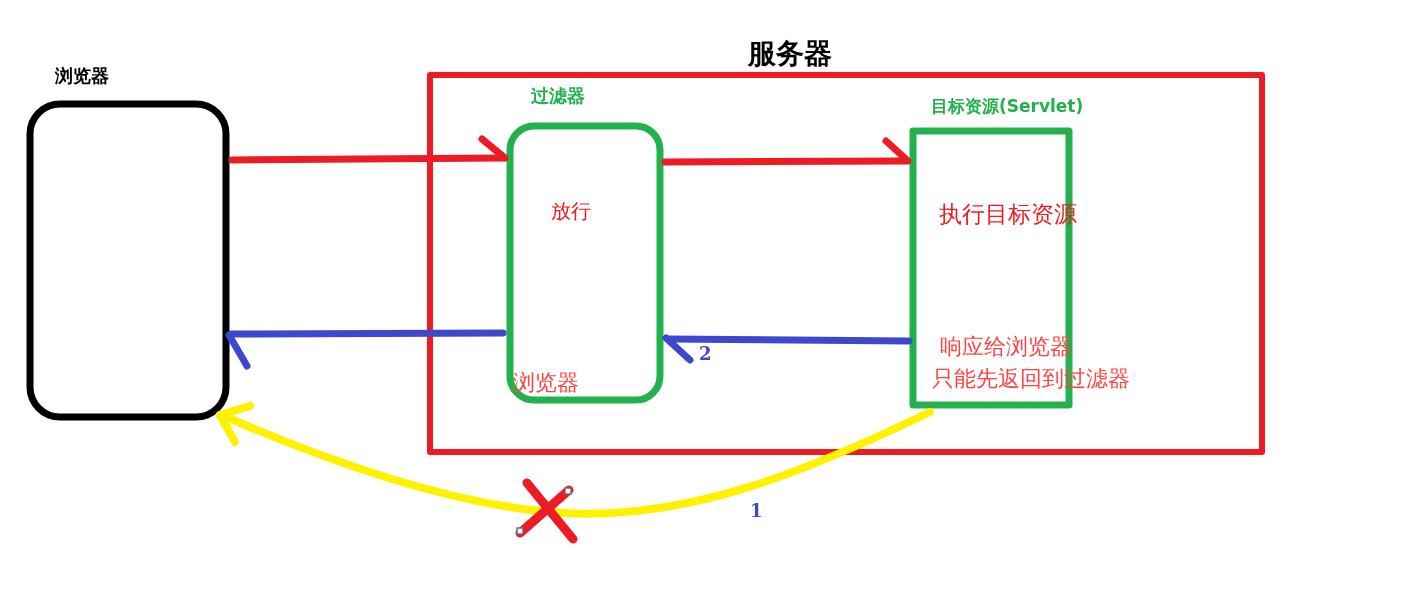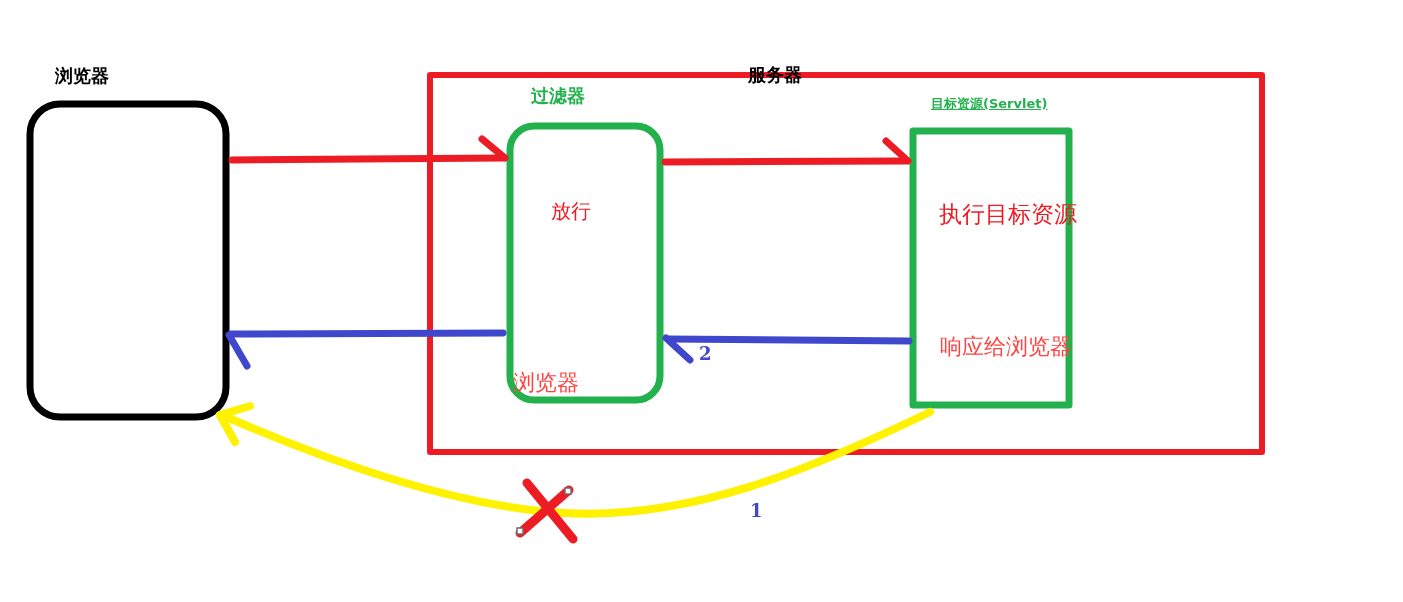--- a/index.html
+++ b/index.html
@@ -69,34 +69,35 @@
     <g>
       <line x1="527" y1="483" x2="573" y2="539" class="shape stroke-red" stroke-width="9"></line>
       <line x1="520" y1="533" x2="569" y2="490" class="shape stroke-red" stroke-width="9"></line>
       <rect x="565" y="488" width="6" height="6" class="handle"></rect>
       <rect x="517" y="528" width="6" height="6" class="handle"></rect>
     </g>
   </svg>
 
   <div class="lbl black-bold" style="left:55px;top:66px;font-size:18px;">浏览器</div>
 
-  <div class="lbl black-bold" style="left:748px;top:38px;font-size:18px;margin-top:27px;">服务器</div>
+  <div class="lbl black-bold" style="left:748px;top:38px;font-size:28px;">服务器</div>
 
   <div class="lbl green-bold" style="left:531px;top:86px;font-size:18px;">过滤器</div>
 
-  <div class="lbl green-bold" style="left:931px;top:97px;font-size:13px;text-decoration:underline;">目标资源(Servlet)</div>
+  <div class="lbl green-bold" style="left:931px;top:97px;font-size:17px;">目标资源(Servlet)</div>
 
 
   <div class="lbl red-bold" style="left:551px;top:200px;font-size:20px;">放行</div>
 
   <div class="lbl red-bold" style="left:939px;top:201px;font-size:23px;">执行目标资源</div>
 
 
   <div class="lbl red-light" style="left:513px;top:370px;font-size:22px;">浏览器</div>
 
   <div class="lbl red-light" style="left:923px;top:334px;font-size:22px;margin-left:17px;">响应给浏览器</div>
 
+  <div class="lbl red-light" style="left:932px;top:366px;font-size:22px;">只能先返回到过滤器</div>
 
   <div class="lbl blue-num" style="left:699px;top:344px;font-size:18px;">2</div>
 
   <div class="lbl blue-num" style="left:750px;top:501px;font-size:18px;">1</div>
 
 </div>
 
 </body></html>

